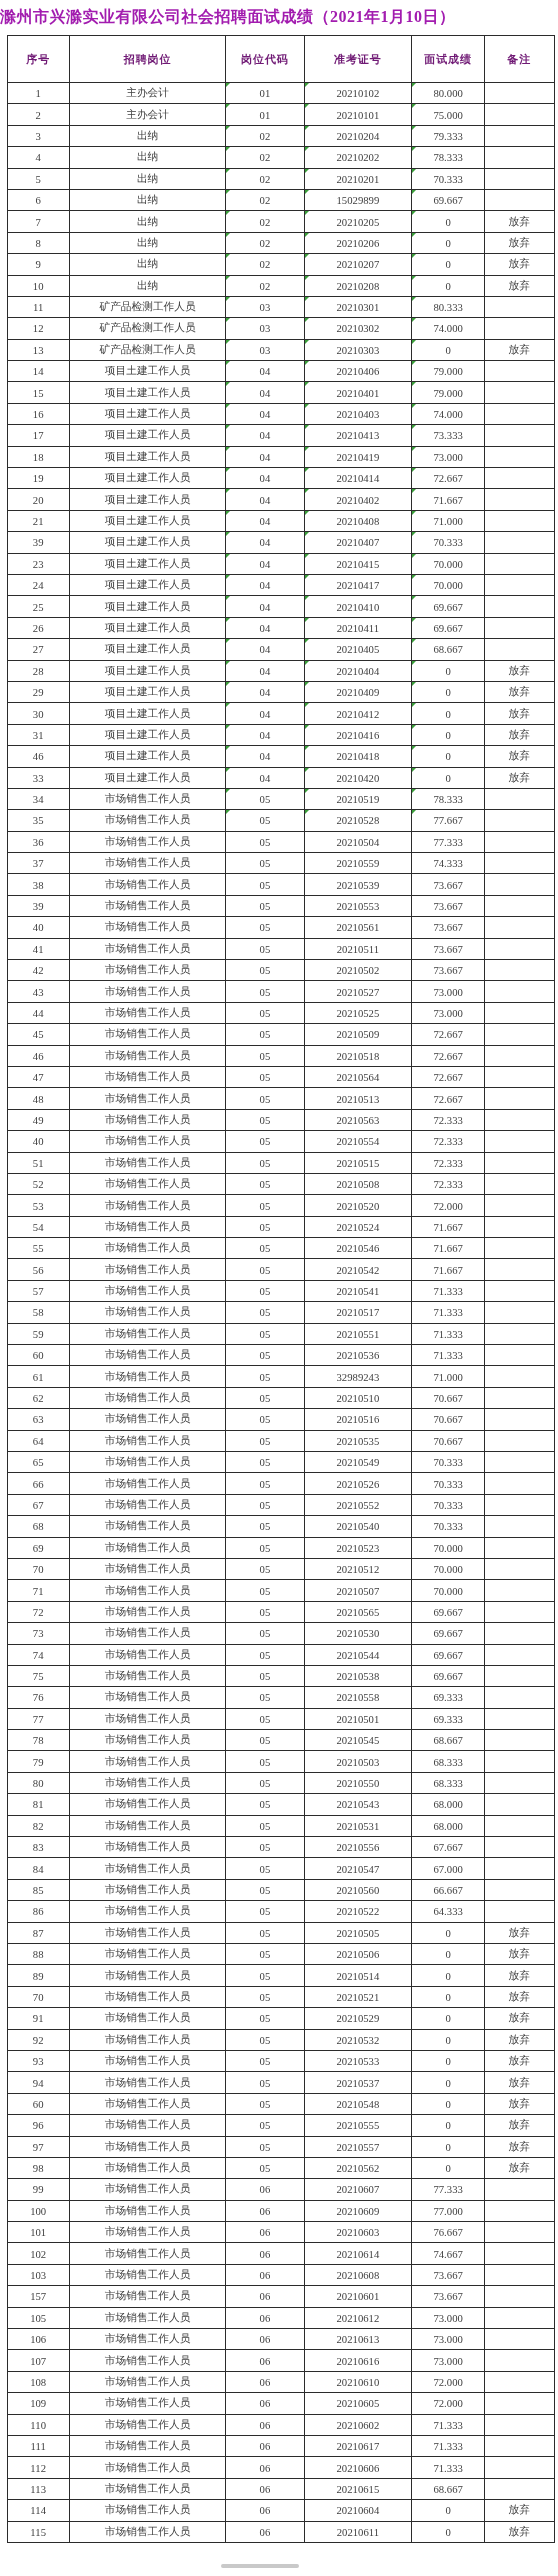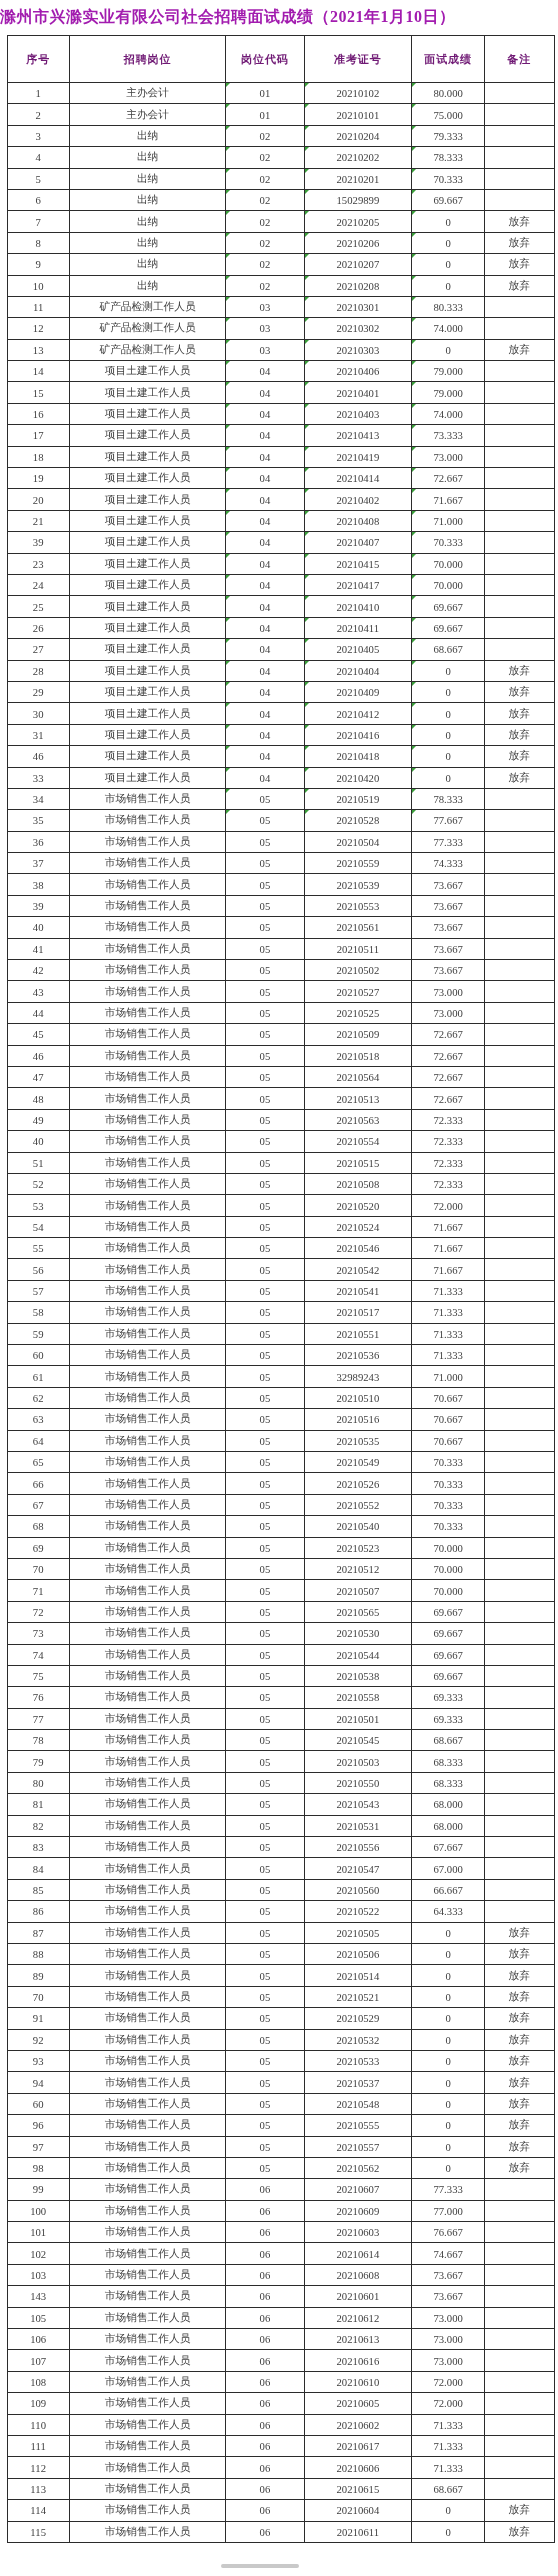--- a/index.html
+++ b/index.html
@@ -901,21 +901,21 @@
       </tr>
       <tr>
         <td>103</td>
         <td>市场销售工作人员</td>
         <td>06</td>
         <td>20210608</td>
         <td>73.667</td>
         <td></td>
       </tr>
       <tr>
-        <td>143</td>
+        <td>157</td>
         <td>市场销售工作人员</td>
         <td>06</td>
         <td>20210601</td>
         <td>73.667</td>
         <td></td>
       </tr>
       <tr>
         <td>105</td>
         <td>市场销售工作人员</td>
         <td>06</td>

